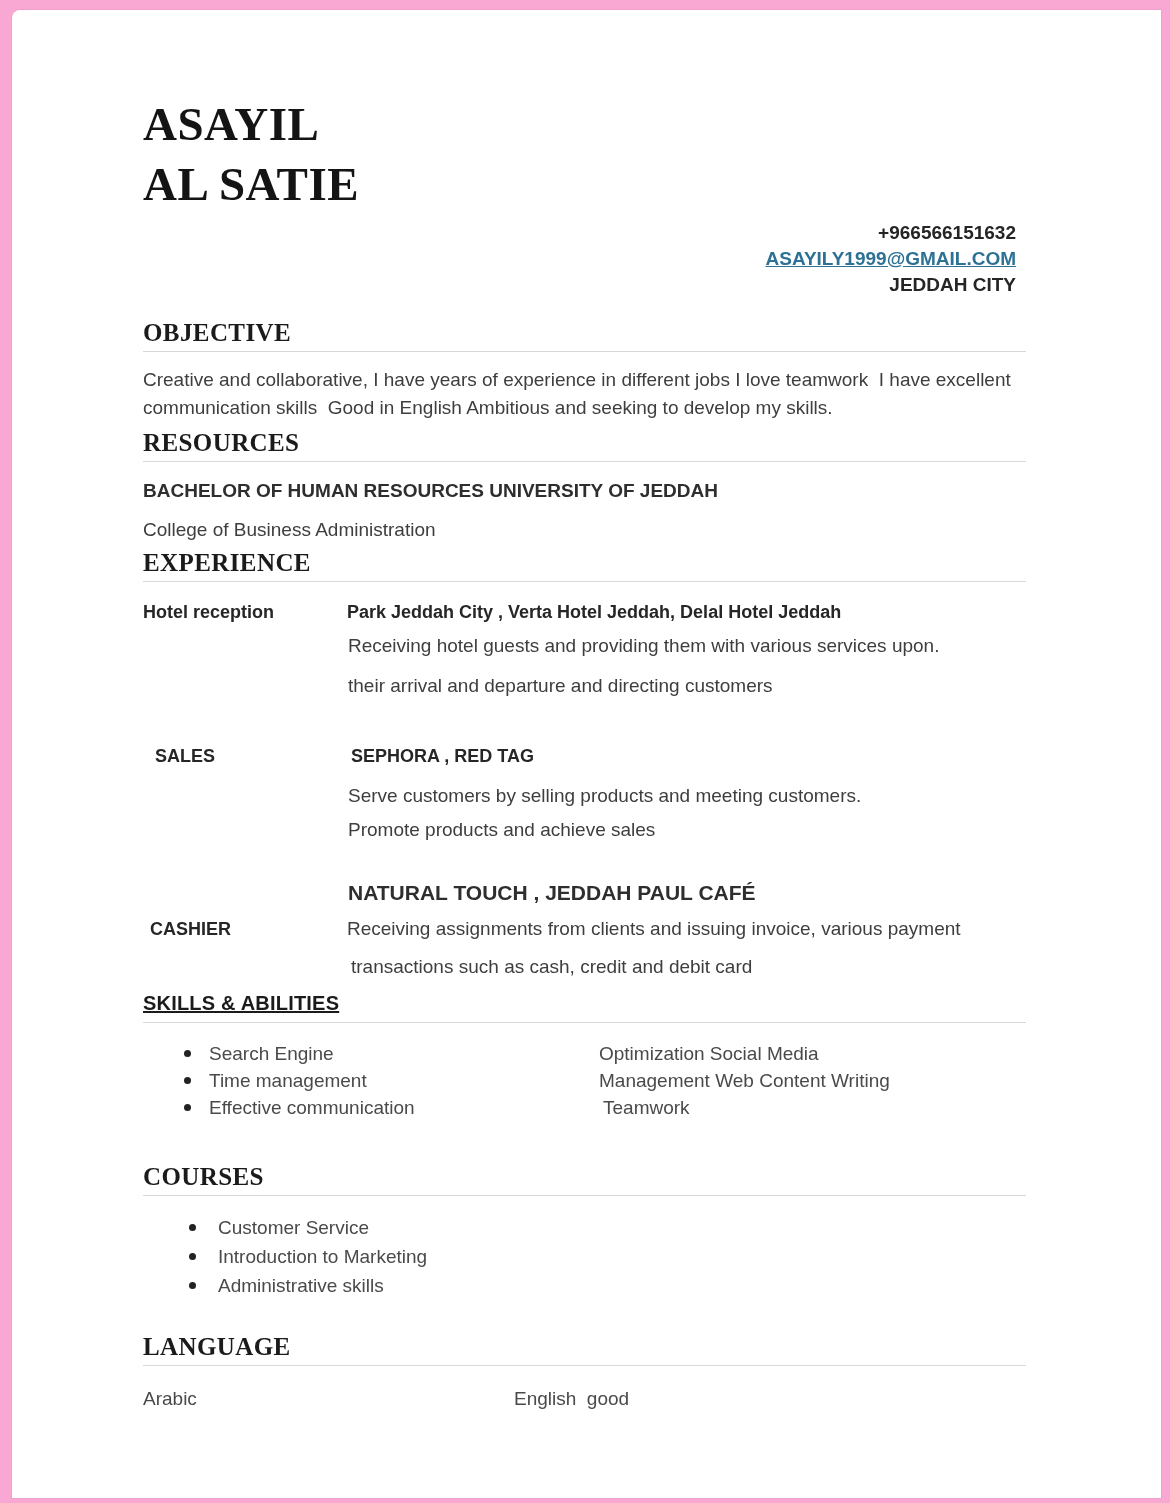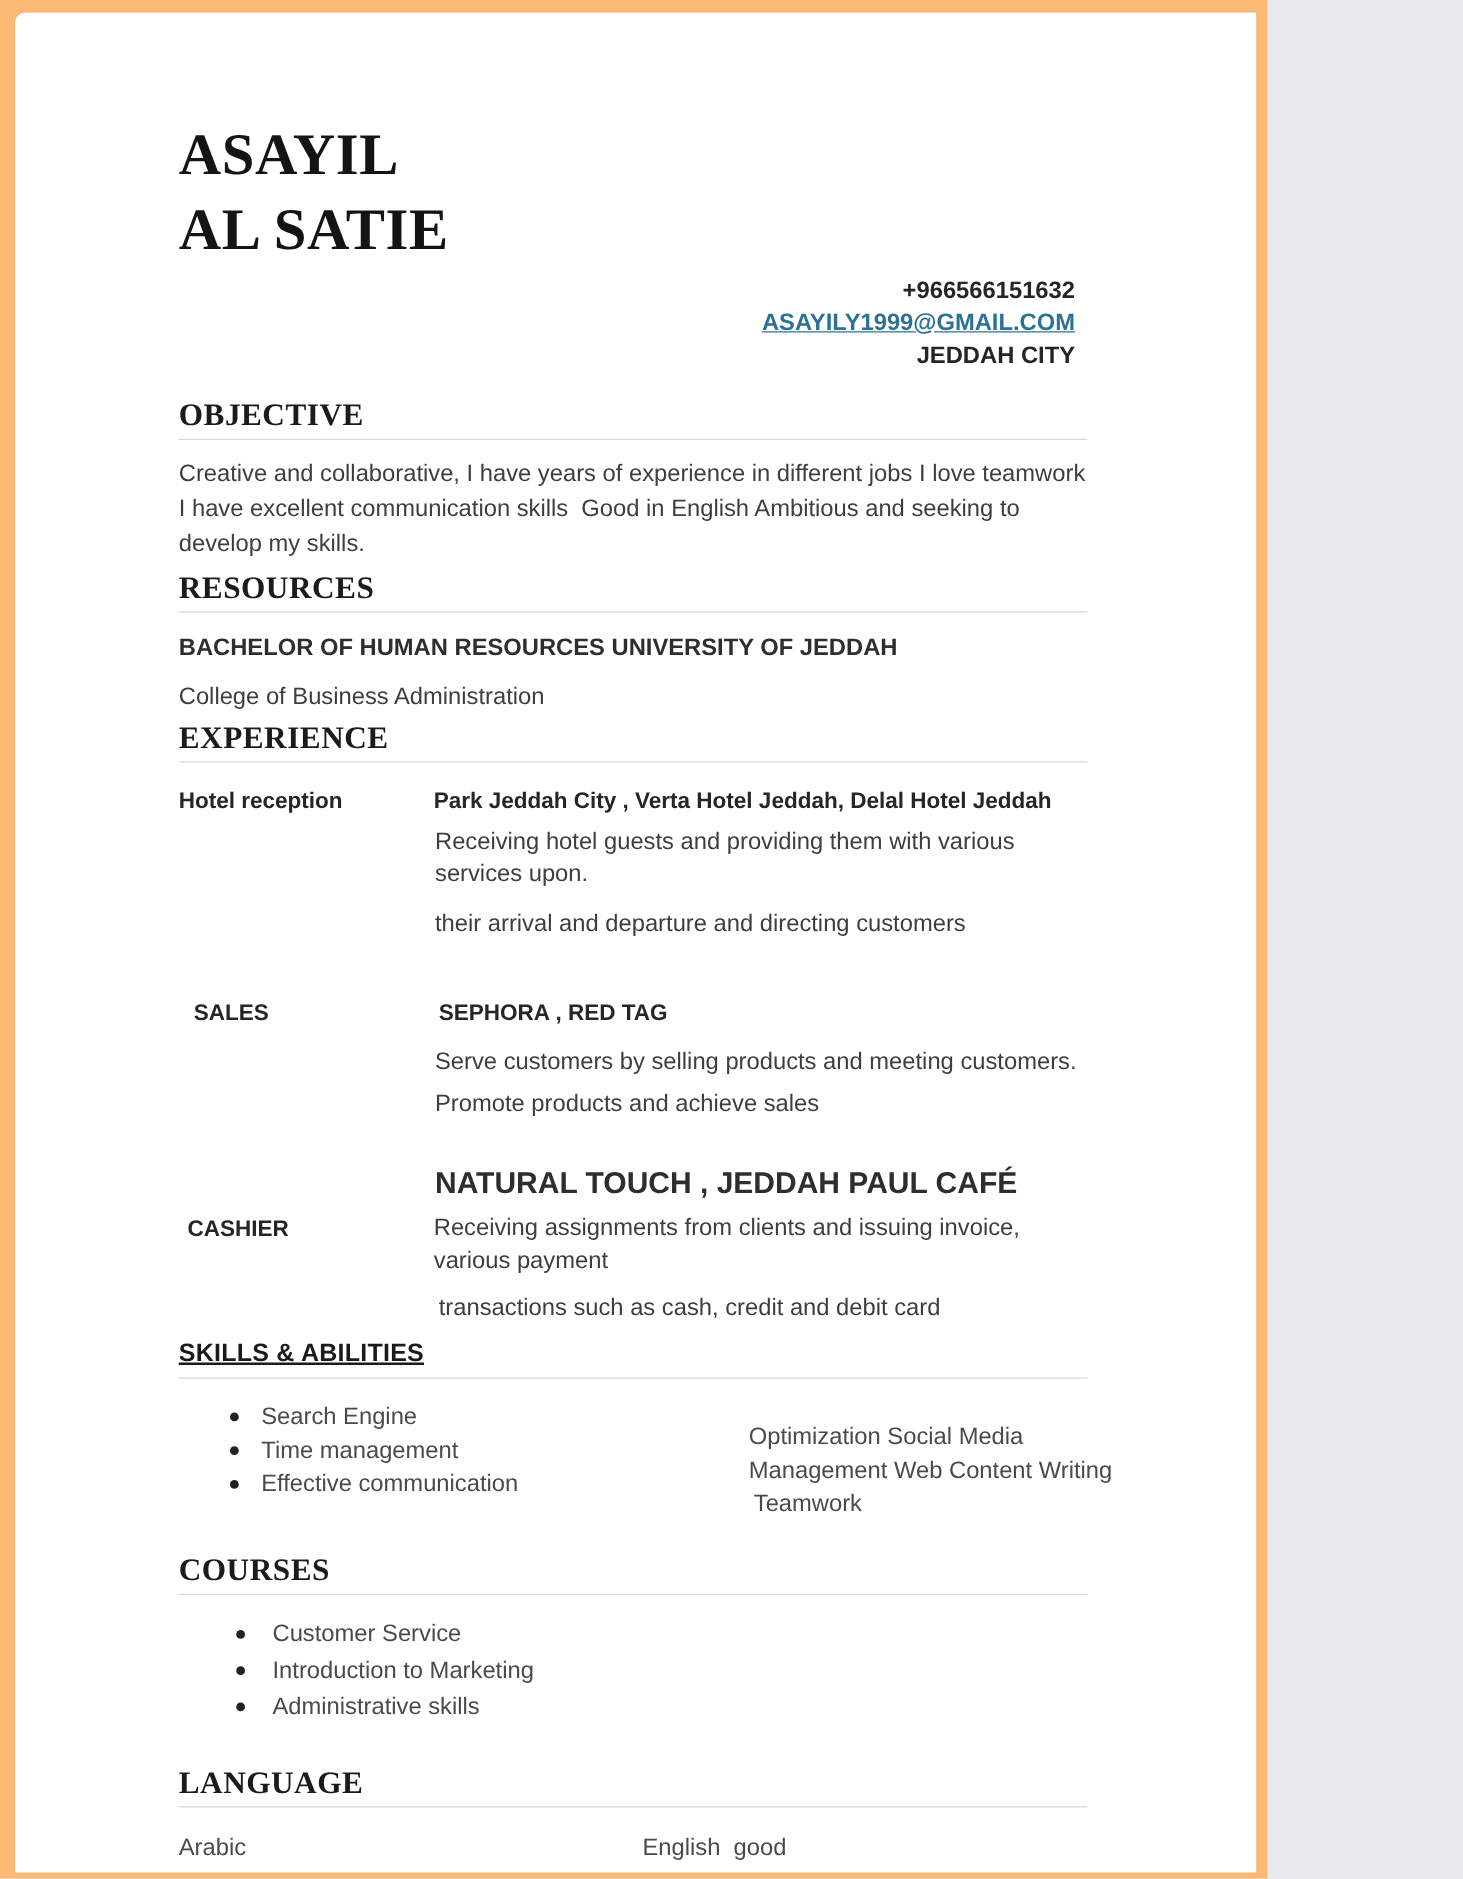--- a/index.html
+++ b/index.html
@@ -1,21 +1,21 @@
 <!DOCTYPE html>
 <html><head>
 <meta charset="utf-8">
 <style>
   * { margin: 0; padding: 0; box-sizing: border-box; }
   html, body { background: #e8e8ed; }
   .canvas {
     position: relative;
-    width: 1014px;
+    width: 1170px;
     height: 1503px;
-    background: #fdba74;
+    background: #f9a8d4;
     overflow: hidden;
     font-family: "Liberation Sans", sans-serif;
   }
   .page {
     position: absolute;
     left: 12px; top: 10px; right: 9px; bottom: 5px;
     background: #ffffff;
     border-radius: 8px 0 0 0;
     box-shadow: 0 0 0 1px rgba(0,0,0,0.04);
   }
@@ -143,21 +143,21 @@
     position: absolute;
     left: 41px;
     top: 10px;
     width: 7px; height: 7px;
     border-radius: 50%;
     background: #222;
   }
   .skill-right {
     position: absolute;
     left: 456px;
-    top: 16px;
+    top: 0;
     white-space: nowrap;
   }
   .skill-row.r3 .skill-right { left: 460px; }
   
   .courses-list { margin-top: 17px; }
   .course-row {
     position: relative;
     padding-left: 75px;
     font-size: 19px;
     line-height: 29px;
@@ -220,21 +220,21 @@
       <div class="job job2">
         <div class="job-row">
           <div class="job-role">SALES</div>
           <div class="job-emp">SEPHORA , RED TAG</div>
         </div>
         <div class="job-desc d1">Serve customers by selling products and meeting customers.</div>
         <div class="job-desc d2">Promote products and achieve sales</div>
       </div>
 
       <div class="job job3">
-        <div class="bold-line emp-line" style="font-size:24px;margin-top:36px;">NATURAL TOUCH , JEDDAH PAUL CAFÉ</div>
+        <div class="bold-line emp-line" style="font-size:21px;margin-top:36px;">NATURAL TOUCH , JEDDAH PAUL CAFÉ</div>
         <div class="job-row">
           <div class="job-role">CASHIER</div>
           <div class="job-desc-inline">Receiving assignments from clients and issuing invoice, various payment</div>
         </div>
         <div class="job-desc d2">transactions such as cash, credit and debit card</div>
       </div>
 
       <div class="sec-head sans mt-skills">SKILLS &amp; ABILITIES</div>
       <div class="skills-list">
         <div class="skill-row r1">

